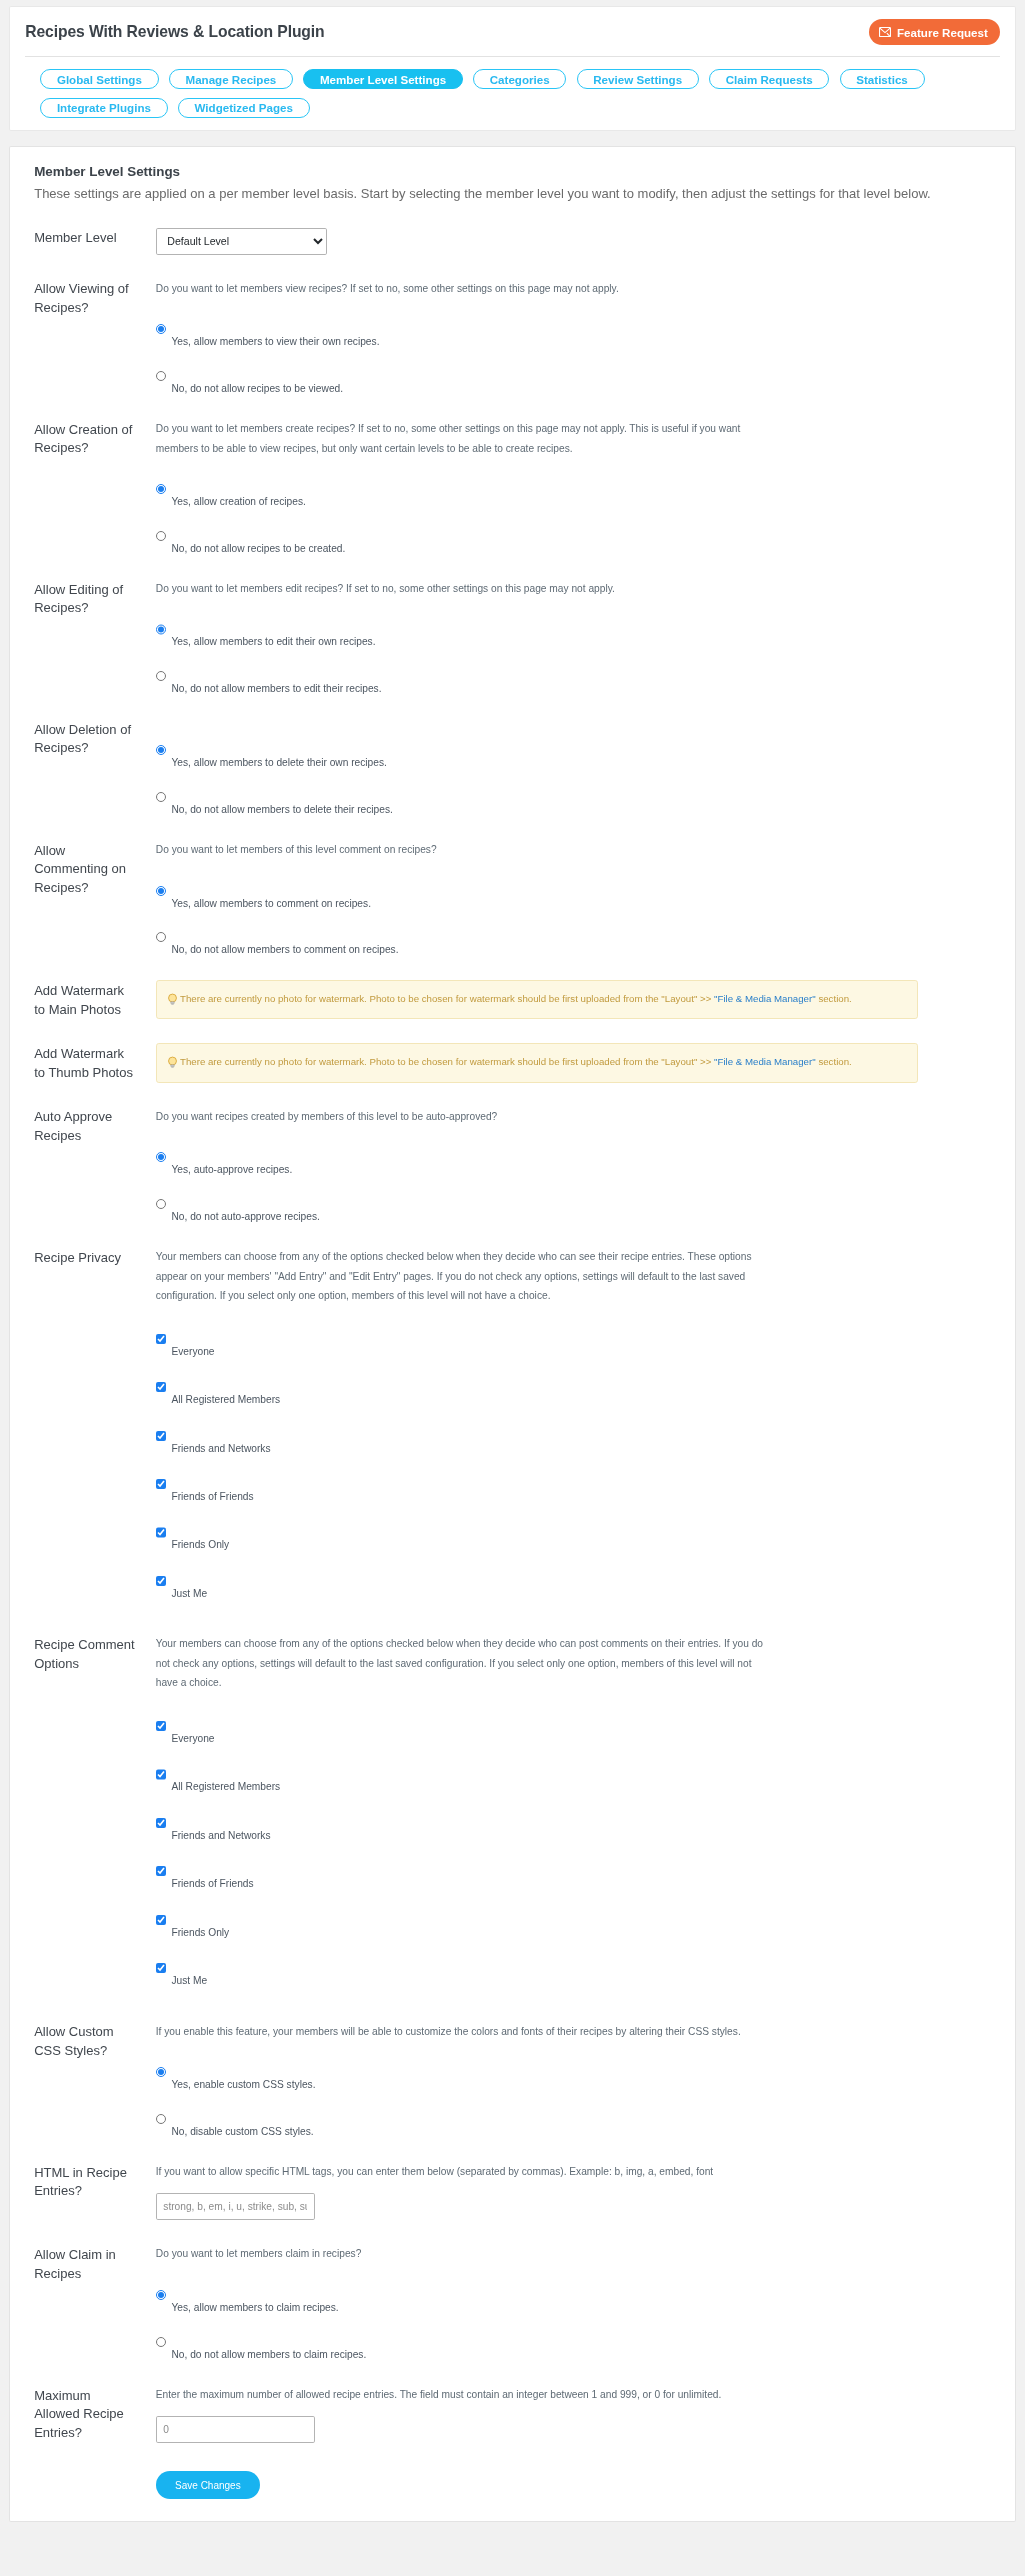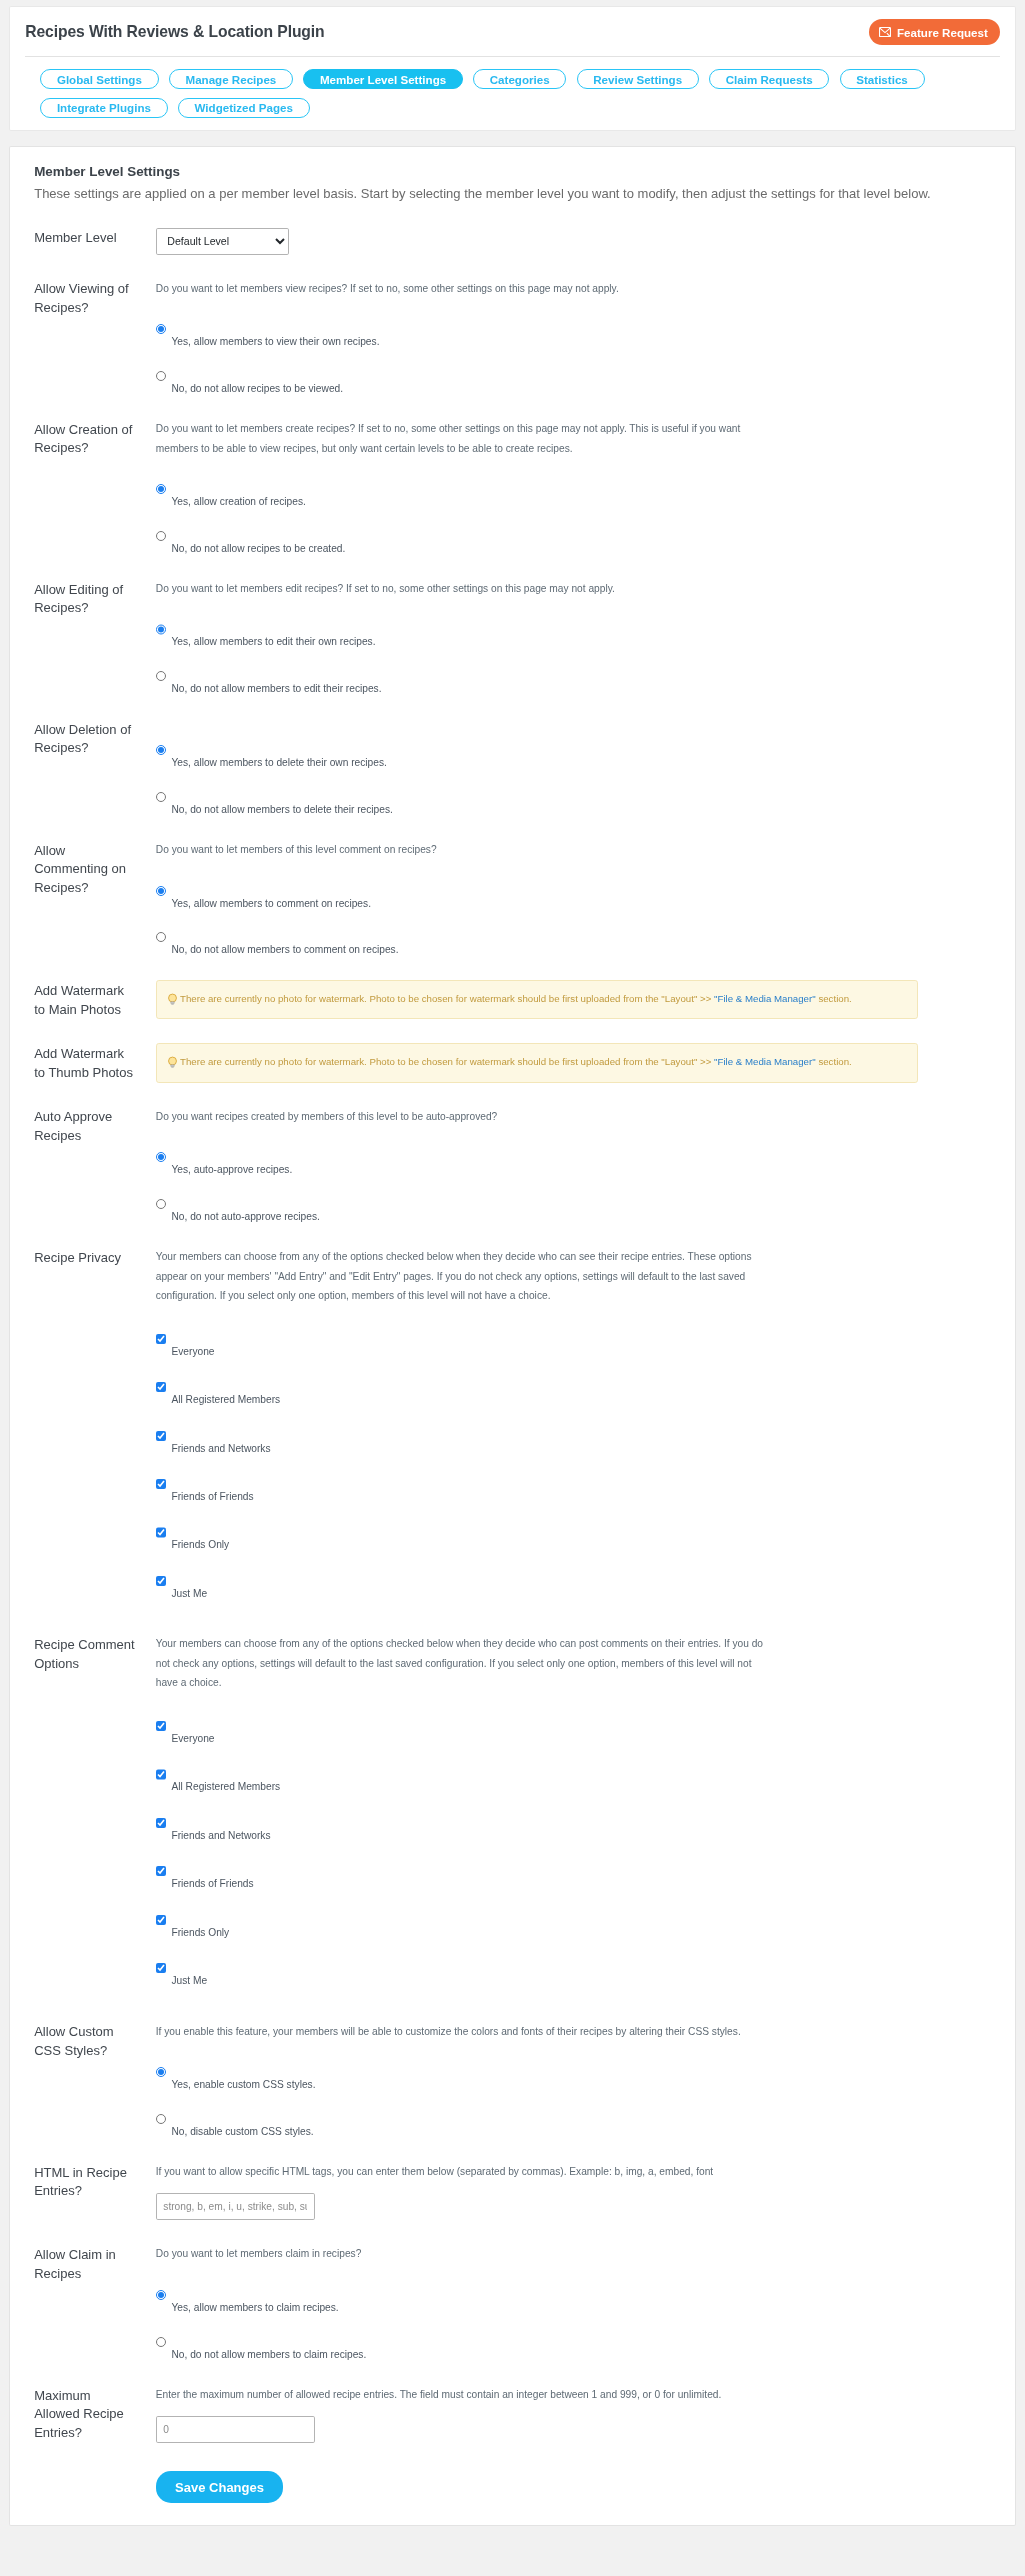--- a/index.html
+++ b/index.html
@@ -133,21 +133,21 @@
   .desc {
     font-size: 10.2px;
     color: #5e6a74;
     line-height: 1.92;
     max-width: 610px;
     margin: 0;
   }
 
   
   select.level-select {
-    width: 133px;
+    width: 171px;
     height: 27px;
     border: 0.9px solid #b3b3b3;
     border-radius: 1.8px;
     background: #ffffff;
     font-size: 10.6px;
     color: #22272b;
     padding: 0 5.5px 0 6.5px;
     font-family: "Liberation Sans", sans-serif;
   }
 
@@ -212,22 +212,22 @@
   }
   .bulb { flex: 0 0 11px; margin-top: 1.8px; }
 
   
   .save-row { padding-left: 127px; margin-top: 28px; }
   .save-btn {
     background: #18b3f0;
     color: #ffffff;
     border: none;
     border-radius: 15px;
-    font-size: 13px;
-    font-weight: bold;
+    font-size: 10px;
+    font-weight: normal;
     padding: 8.3px 19.4px;
     cursor: pointer;
     font-family: "Liberation Sans", sans-serif;
   }
 </style>
 </head>
 <body>
 
 <div class="page">
 

